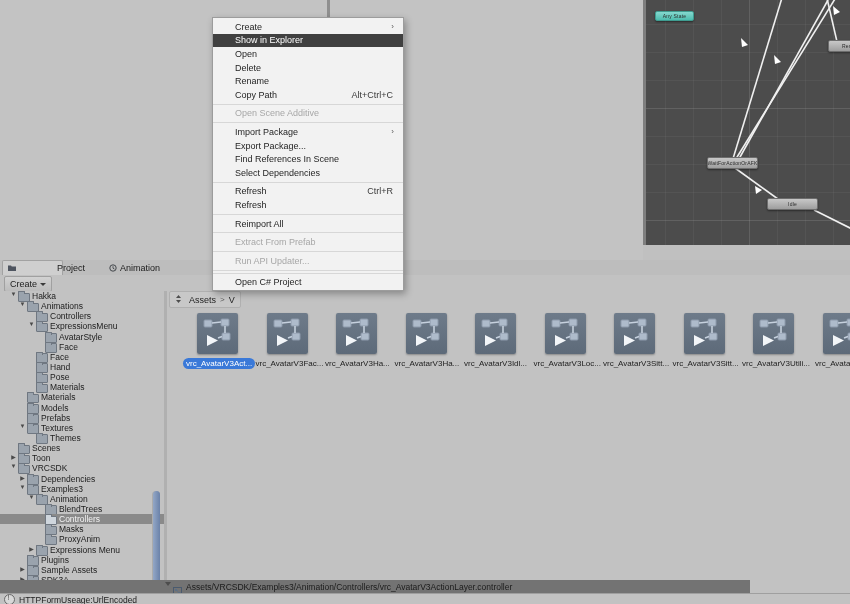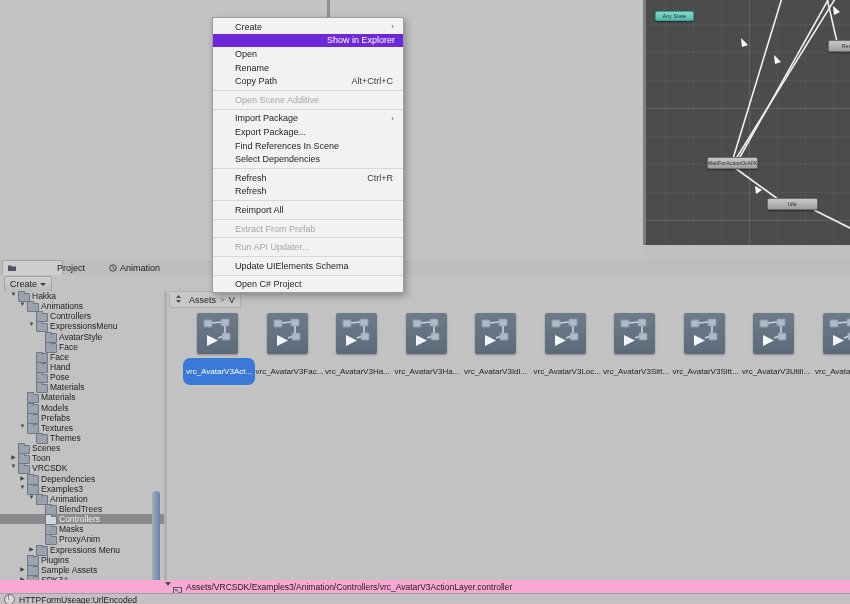--- a/index.html
+++ b/index.html
@@ -86,46 +86,46 @@
   .bc-arrow { color: #5a5a5a; font-size: 8px; }
   .bc-updn { position: absolute; left: -5px; top: 1px; width: 10px; height: 12px; }
 
   .grid { position: absolute; left: 2px; top: 22px; width: 681px; }
   .cell { position: absolute; width: 69px; text-align: center; }
   .thumb { width: 41px; height: 41px; margin: 0 auto; position: relative;
            background: linear-gradient(#6e7b8a, #5d6a79);
            border-radius: 2px; box-shadow: 0 1px 2px rgba(0,0,0,0.3); }
   .thumb svg { position: absolute; left: 4px; top: 4px; }
   .cell-label { margin-top: 4px; font-size: 8px; color: #1d1d1d; white-space: nowrap;
-                overflow: hidden; display: inline-block; max-width: 69px; padding: 9px 3px; }
+                overflow: hidden; display: inline-block; max-width: 69px; padding: 1px 3px; }
   .cell-label.sel { background: #3a79d8; color: #ffffff; border-radius: 7px; }
 
   
-  .pathbar { position: absolute; left: 0; top: 320px; width: 850px; height: 13px; background: #f9a8d4; }
+  .pathbar { position: absolute; left: 0; top: 320px; width: 750px; height: 13px; background: #737373; }
   .path-dn { position: absolute; left: 165px; top: 2px; width: 0; height: 0;
              border-left: 3px solid transparent; border-right: 3px solid transparent; border-top: 4px solid #4d4d4d; }
   .path-text { position: absolute; left: 186px; top: 0px; height: 13px; display: flex;
                align-items: center; font-size: 8.5px; color: #1b1b1b; white-space: nowrap; }
   .path-icon { position: absolute; left: 173px; top: 2px; width: 9px; height: 9px; }
 
   .statusbar { position: absolute; left: 0; top: 333px; width: 850px; height: 11px;
                background: #c2c2c2; border-top: 1px solid #9f9f9f;
                display: flex; align-items: center; gap: 4px; padding-left: 4px;
                font-size: 8.5px; color: #1c1c1c; }
   .status-ico { width: 9px; height: 9px; border-radius: 50%; border: 1px solid #6a6a6a;
                 background: #d8d8d8; position: relative; flex: none; }
   .status-ico::after { content:'!'; position:absolute; left:2.5px; top:-1.5px; font-size:7px; color:#4a4a4a; }
 
   
   .ctxmenu { position: absolute; left: 212px; top: 17px; width: 190px;
              background: #f2f2f2; border: 1px solid #9c9c9c;
              box-shadow: 2px 3px 7px rgba(0,0,0,0.30); z-index: 50; padding: 2px 0 1px 0; }
   .mi { position: relative; height: 13.6px; display: flex; align-items: center;
         font-size: 9px; color: #1f1f1f; padding-left: 22px; padding-right: 8px; }
-  .mi.hl { background: #6d28d9; color: #ffffff; justify-content: flex-end; }
+  .mi.hl { background: #404040; color: #ffffff; }
   .mi.disabled { color: #a7a7a7; }
   .mi .shortcut { position: absolute; right: 10px; font-size: 9px; color: #3a3a3a; }
   .mi .submenu-arrow { position: absolute; right: 9px; font-size: 8px; color: #5a5a5a; }
   .sep { height: 1px; background: #d7d7d7; margin: 2px 0 2px 0; }
 </style>
 </head>
 <body>
 
 <div id="root">
 
@@ -572,20 +572,23 @@
         <span>Create</span>
         <span class="submenu-arrow">›</span>
       </div>
       <div class="mi hl">
         <span>Show in Explorer</span>
       </div>
       <div class="mi">
         <span>Open</span>
       </div>
       <div class="mi">
+        <span>Delete</span>
+      </div>
+      <div class="mi">
         <span>Rename</span>
       </div>
       <div class="mi">
         <span>Copy Path</span>
         <span class="shortcut">Alt+Ctrl+C</span>
       </div>
       <div class="sep"></div>
       <div class="mi disabled">
         <span>Open Scene Additive</span>
       </div>
@@ -617,22 +620,19 @@
       </div>
       <div class="sep"></div>
       <div class="mi disabled">
         <span>Extract From Prefab</span>
       </div>
       <div class="sep"></div>
       <div class="mi disabled">
         <span>Run API Updater...</span>
       </div>
       <div class="sep"></div>
-      <div class="mi">
-        <span>Update UIElements Schema</span>
-      </div>
       <div class="sep"></div>
       <div class="mi">
         <span>Open C# Project</span>
       </div>
     </div>
 
 </div>
 
 </body></html>

